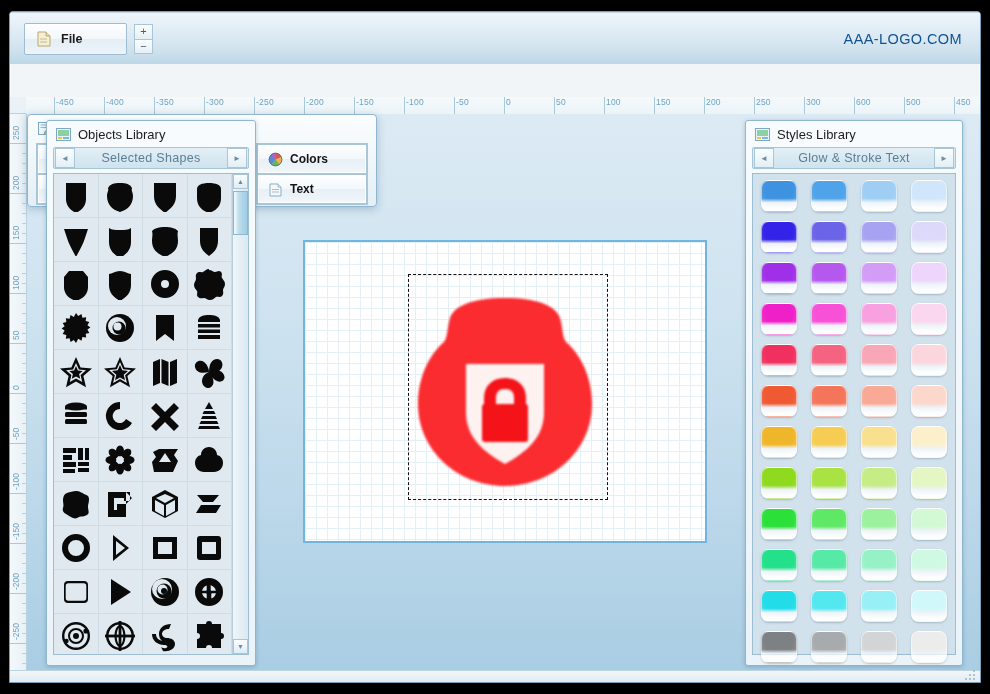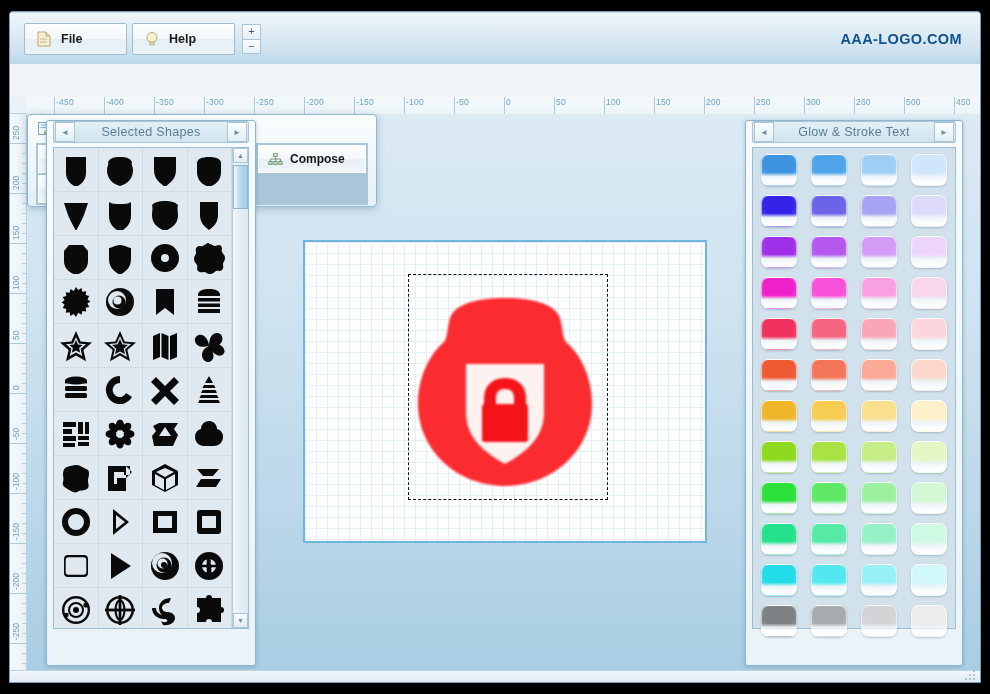--- a/index.html
+++ b/index.html
@@ -75,21 +75,21 @@
   .zoomval { font-size: 14px; color: #333; letter-spacing: .3px; }
   .spin { margin-left: 2px; display: flex; flex-direction: column; height: 34px; justify-content: center; }
   .spinbtn {
     width: 19px; height: 15px; font-size: 11px; line-height: 13px; text-align: center;
     background: linear-gradient(180deg,#fbfdfe,#e6eff5);
     border: 1px solid #a9c6d9; color: #4a5a66;
   }
   .spinbtn:first-child { border-bottom: none; }
   .brand {
     position: absolute; right: 18px; top: 50%; transform: translateY(-50%);
-    font-size: 14.5px; font-weight: bold; color: #11538f; letter-spacing: .4px;
+    font-size: 14.5px; font-weight: normal; color: #11538f; letter-spacing: .4px;
   }
 
   
   .ruler-h {
     position: absolute; left: 16px; top: 85px; width: 956px; height: 28px;
     background: linear-gradient(180deg,#f4f9fb 0%,#e8f1f6 100%);
     border-bottom: 1px solid #b9d2e0;
     overflow: hidden;
   }
   .ruler-v {
@@ -257,29 +257,20 @@
           <path d="M3 2h8l4 4v10H3z" fill="#f6efd8" stroke="#b9a86e" stroke-width="1"></path>
           <path d="M11 2v4h4" fill="#e7dcb6" stroke="#b9a86e" stroke-width="1"></path>
           <line x1="5" y1="9" x2="12" y2="9" stroke="#c8b887" stroke-width="1"></line>
           <line x1="5" y1="12" x2="12" y2="12" stroke="#c8b887" stroke-width="1"></line>
         </svg>
       </span>
       <span class="lb">File</span>
     </div>
 
 
-    <div class="tbtn">
-      <span class="ico">
-        <svg width="18" height="18" viewBox="0 0 18 18">
-          <circle cx="9" cy="7.5" r="5" fill="#f6f0cf" stroke="#b5a86f" stroke-width="1"></circle>
-          <rect x="7" y="12" width="4" height="3" fill="#ddd6b4" stroke="#b5a86f" stroke-width=".8"></rect>
-        </svg>
-      </span>
-      <span class="lb">Help</span>
-    </div>
 
     <div class="spin">
       <div class="spinbtn">+</div>
       <div class="spinbtn">−</div>
     </div>
 
     <div class="brand">AAA-LOGO.COM</div>
   </div>
 
   <div class="ruler-corner"></div>
@@ -374,21 +365,21 @@
       <div class="rh-min" style="left: 748px;"></div>
       <div class="rh-min" style="left: 758px;"></div>
       <div class="rh-min" style="left: 768px;"></div>
       <div class="rh-maj" style="left: 778px;"></div>
       <div class="rh-lab" style="left: 780px;">300</div>
       <div class="rh-min" style="left: 788px;"></div>
       <div class="rh-min" style="left: 798px;"></div>
       <div class="rh-min" style="left: 808px;"></div>
       <div class="rh-min" style="left: 818px;"></div>
       <div class="rh-maj" style="left: 828px;"></div>
-      <div class="rh-lab" style="left: 830px;">260</div>
+      <div class="rh-lab" style="left: 830px;">600</div>
       <div class="rh-min" style="left: 838px;"></div>
       <div class="rh-min" style="left: 848px;"></div>
       <div class="rh-min" style="left: 858px;"></div>
       <div class="rh-min" style="left: 868px;"></div>
       <div class="rh-maj" style="left: 878px;"></div>
       <div class="rh-lab" style="left: 880px;">500</div>
       <div class="rh-min" style="left: 888px;"></div>
       <div class="rh-min" style="left: 898px;"></div>
       <div class="rh-min" style="left: 908px;"></div>
       <div class="rh-min" style="left: 918px;"></div>
@@ -460,20 +451,31 @@
       <div class="rv-min" style="top: 519px;"></div>
       <div class="rv-maj" style="top: 529px;"></div>
       <div class="rv-lab" style="top: 526px;">-250</div>
       <div class="rv-min" style="top: 539px;"></div>
       <div class="rv-min" style="top: 549px;"></div>
     </div>
 
   <div class="workspace">
 
     <div class="panel" id="objects-panel">
+      <div class="panel-hd">
+        <span class="ico">
+          <svg width="15" height="13" viewBox="0 0 15 13">
+            <rect x="0.5" y="0.5" width="14" height="12" fill="#e9f3fa" stroke="#7ea7c3"></rect>
+            <rect x="2" y="2" width="11" height="6" fill="#8fd0a0"></rect>
+            <rect x="2" y="9" width="4" height="2" fill="#e8c45c"></rect>
+            <rect x="7" y="9" width="6" height="2" fill="#7fb6dd"></rect>
+          </svg>
+        </span>
+        <span>Objects Library</span>
+      </div>
       <div class="pager">
         <div class="pager-arrow">◄</div>
         <div class="pager-title">Selected Shapes</div>
         <div class="pager-arrow">►</div>
       </div>
       <div class="grid-wrap">
         <div class="shape-grid" id="shape-grid">
             <div class="shape-cell">
               <svg width="32" height="32" viewBox="0 0 32 32">
                 <path d="M6 3h20v16c0 8-6 12-10 14-4-2-10-6-10-14z" fill="#0a0a0a"></path>
@@ -774,20 +776,31 @@
           </div>
         <div class="sb">
           <div class="sb-up">▲</div>
           <div class="sb-thumb"></div>
           <div class="sb-dn">▼</div>
         </div>
       </div>
     </div>
 
     <div class="panel" id="styles-panel">
+      <div class="panel-hd">
+        <span class="ico">
+          <svg width="15" height="13" viewBox="0 0 15 13">
+            <rect x="0.5" y="0.5" width="14" height="12" fill="#e9f3fa" stroke="#7ea7c3"></rect>
+            <rect x="2" y="2" width="11" height="6" fill="#8fd0a0"></rect>
+            <rect x="2" y="9" width="4" height="2" fill="#e8c45c"></rect>
+            <rect x="7" y="9" width="6" height="2" fill="#7fb6dd"></rect>
+          </svg>
+        </span>
+        <span>Styles Library</span>
+      </div>
       <div class="pager">
         <div class="pager-arrow">◄</div>
         <div class="pager-title">Glow &amp; Stroke Text</div>
         <div class="pager-arrow">►</div>
       </div>
       <div class="style-grid-wrap" id="style-grid">
           <div class="style-cell">
             <div class="sw" style="background: linear-gradient(rgb(61, 147, 224) 0%, rgb(61, 147, 224) 38%, rgb(61, 147, 224) 40%, rgb(61, 147, 224) 58%, rgba(255, 255, 255, 0.55) 72%, rgb(255, 255, 255) 100%); box-shadow: rgba(255, 255, 255, 0.95) 0px -9px 8px -6px inset, rgba(30, 60, 90, 0.25) 0px 1px 2px;"></div>
           </div>
           <div class="style-cell">
@@ -963,20 +976,34 @@
         <div class="ebtn">
           <span class="ico">
             <svg width="15" height="15" viewBox="0 0 15 15">
               <path d="M12 7.5a4.5 4.5 0 1 1-1.6-3.4" fill="none" stroke="#4f9f73" stroke-width="1.8"></path>
               <path d="M11.6 1.5l.3 3.3-3.2-.6z" fill="#4f9f73"></path>
             </svg>
           </span>
           <span>Rotate</span>
         </div>
 
+        <div class="ebtn">
+          <span class="ico">
+            <svg width="15" height="15" viewBox="0 0 15 15">
+              <circle cx="7.5" cy="7.5" r="6.4" fill="#8f8fd6"></circle>
+              <path d="M7.5 7.5 L7.5 1.1 A6.4 6.4 0 0 1 13.2 5.1 Z" fill="#e5514d"></path>
+              <path d="M7.5 7.5 L13.2 5.1 A6.4 6.4 0 0 1 11.1 12.6 Z" fill="#e8b840"></path>
+              <path d="M7.5 7.5 L11.1 12.6 A6.4 6.4 0 0 1 3.2 12 Z" fill="#62b85e"></path>
+              <path d="M7.5 7.5 L3.2 12 A6.4 6.4 0 0 1 2.3 3.8 Z" fill="#4f8ed4"></path>
+              <path d="M7.5 7.5 L2.3 3.8 A6.4 6.4 0 0 1 7.5 1.1 Z" fill="#a765c8"></path>
+              <circle cx="7.5" cy="7.5" r="6.4" fill="none" stroke="#5a6b82" stroke-width=".9"></circle>
+            </svg>
+          </span>
+          <span>Colors</span>
+        </div>
 
         <div class="ebtn">
           <span class="ico">
             <svg width="15" height="15" viewBox="0 0 15 15">
               <rect x="5.5" y="1.5" width="4" height="3" fill="#cfe0cf" stroke="#7b9a7b" stroke-width=".8"></rect>
               <line x1="7.5" y1="4.5" x2="7.5" y2="7" stroke="#7b9a7b"></line>
               <line x1="2.5" y1="7" x2="12.5" y2="7" stroke="#7b9a7b"></line>
               <line x1="2.5" y1="7" x2="2.5" y2="9.5" stroke="#7b9a7b"></line>
               <line x1="7.5" y1="7" x2="7.5" y2="9.5" stroke="#7b9a7b"></line>
               <line x1="12.5" y1="7" x2="12.5" y2="9.5" stroke="#7b9a7b"></line>
@@ -992,20 +1019,31 @@
           <span class="ico">
             <svg width="15" height="15" viewBox="0 0 15 15">
               <rect x="1" y="6" width="5" height="7.5" fill="#e05a4e" stroke="#9b3c33" stroke-width=".7"></rect>
               <rect x="5" y="2" width="4" height="11.5" fill="#4f8ed4" stroke="#2f5d90" stroke-width=".7"></rect>
               <rect x="8.5" y="7.5" width="5.5" height="6" fill="#6fbe5e" stroke="#407a33" stroke-width=".7"></rect>
             </svg>
           </span>
           <span>Styles</span>
         </div>
 
+        <div class="ebtn">
+          <span class="ico">
+            <svg width="15" height="15" viewBox="0 0 15 15">
+              <path d="M2 2h8l3 3v9H2z" fill="#f4f8fb" stroke="#8fadc2" stroke-width="1"></path>
+              <path d="M10 2v3h3" fill="#e2eaf0" stroke="#8fadc2" stroke-width=".8"></path>
+              <line x1="4" y1="7.5" x2="11" y2="7.5" stroke="#a7bdcd"></line>
+              <line x1="4" y1="10" x2="11" y2="10" stroke="#a7bdcd"></line>
+            </svg>
+          </span>
+          <span>Text</span>
+        </div>
 
       </div>
     </div>
 
     <div id="canvas">
       <div class="selbox"></div>
       <div class="logo-wrap">
         <svg width="190" height="200" viewBox="0 0 190 200">
           <path id="outer-shield" d="M95 6 C 128 6 146 14 150 26 C 153 36 152 44 156 50
                    C 170 62 182 84 182 112 C 182 158 143 194 95 194

